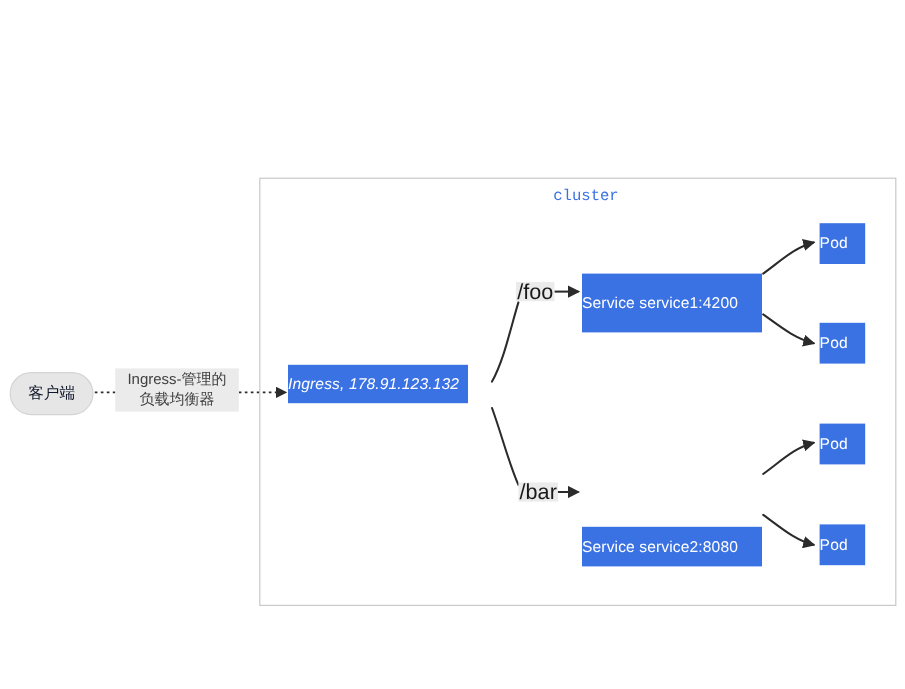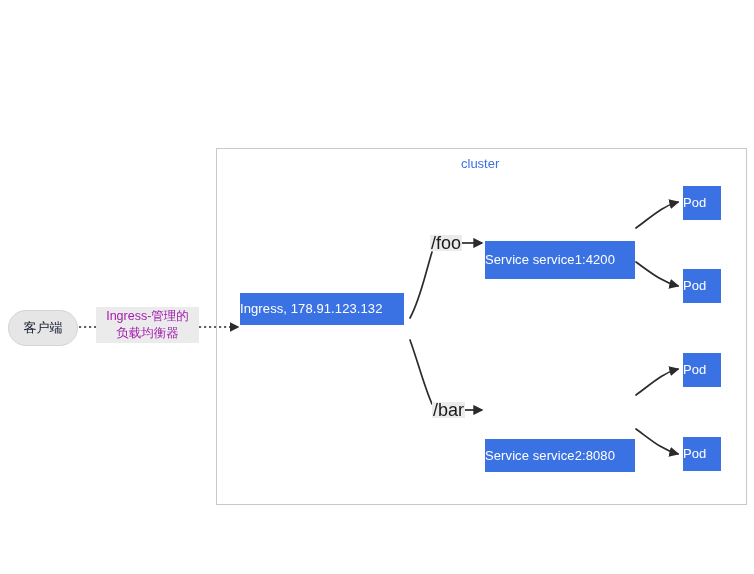--- a/index.html
+++ b/index.html
@@ -54,37 +54,38 @@
     position: absolute;
     box-sizing: border-box;
     border: 1px solid #c9c9c9;
     background: transparent;
   }
   .cluster-title {
     position: absolute;
     color: #3b72e3;
     font-size: 13px;
     white-space: nowrap;
+    font-family: Liberation Mono, monospace;
   }
   .edge-label {
     position: absolute;
     box-sizing: border-box;
     background: #ebebeb;
     color: #1a1a1a;
     font-size: 18px;
     line-height: 15px;
     white-space: nowrap;
     text-align: center;
     padding: 0 1px;
   }
   .edge-label-multiline {
     position: absolute;
     box-sizing: border-box;
     background: #ebebeb;
-    color: #a21caf;
+    color: #404040;
     font-size: 12.5px;
     line-height: 17px;
     text-align: center;
     white-space: nowrap;
     padding: 1px 3px;
   }
 </style>
 </head>
 <body>
 
@@ -122,28 +123,28 @@
 
 <div class="client-node" style="left:8px; top:310px; width:70px; height:36px;">
   <span>客户端</span>
 </div>
 
 <div class="edge-label-multiline" style="left:96px; top:307px; width:103px;">
   <div>Ingress-管理的</div>
   <div>负载均衡器</div>
 </div>
 
-<div class="node" style="left:240px; top:293px; width:164px; height:32px;">
+<div class="node" style="left:240px; top:304px; width:150px; height:32px;font-style:italic;">
   <span>Ingress, 178.91.123.132</span>
 </div>
 
 <div class="edge-label" style="left:430px; top:235px; height:16px; line-height:16px;">/foo</div>
 <div class="edge-label" style="left:432px; top:402px; height:16px; line-height:16px;text-align:center;">/bar</div>
 
-<div class="node" style="left:485px; top:241px; width:150px; height:38px;">
+<div class="node" style="left:485px; top:228px; width:150px; height:49px;">
   <span>Service service1:4200</span>
 </div>
 <div class="node" style="left:485px; top:395px; width:150px; height:33px;margin-top:44px;">
   <span>Service service2:8080</span>
 </div>
 
 <div class="node node-pod" style="left:683px; top:186px; width:38px; height:34px;">
   <span>Pod</span>
 </div>
 <div class="node node-pod" style="left:683px; top:269px; width:38px; height:34px;">

